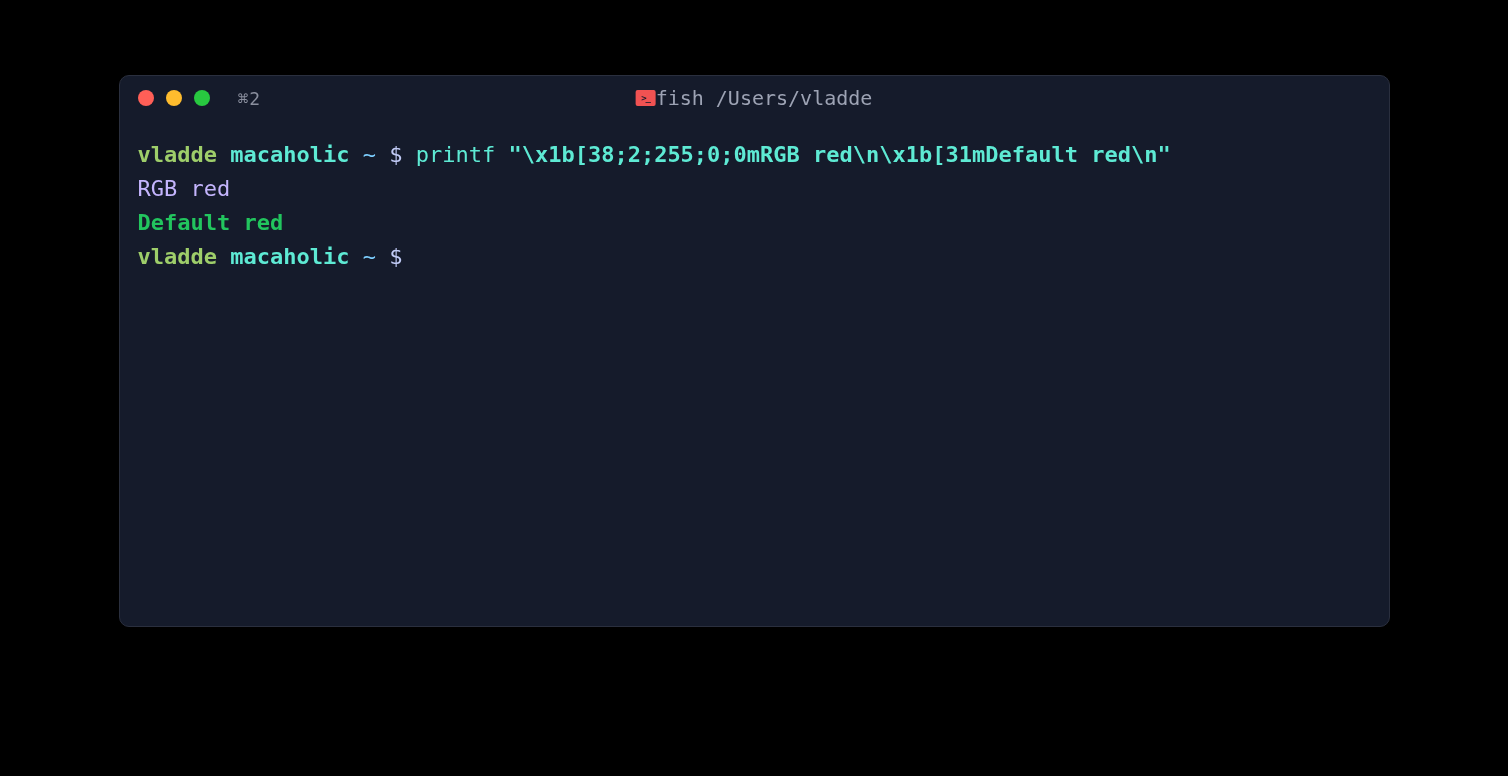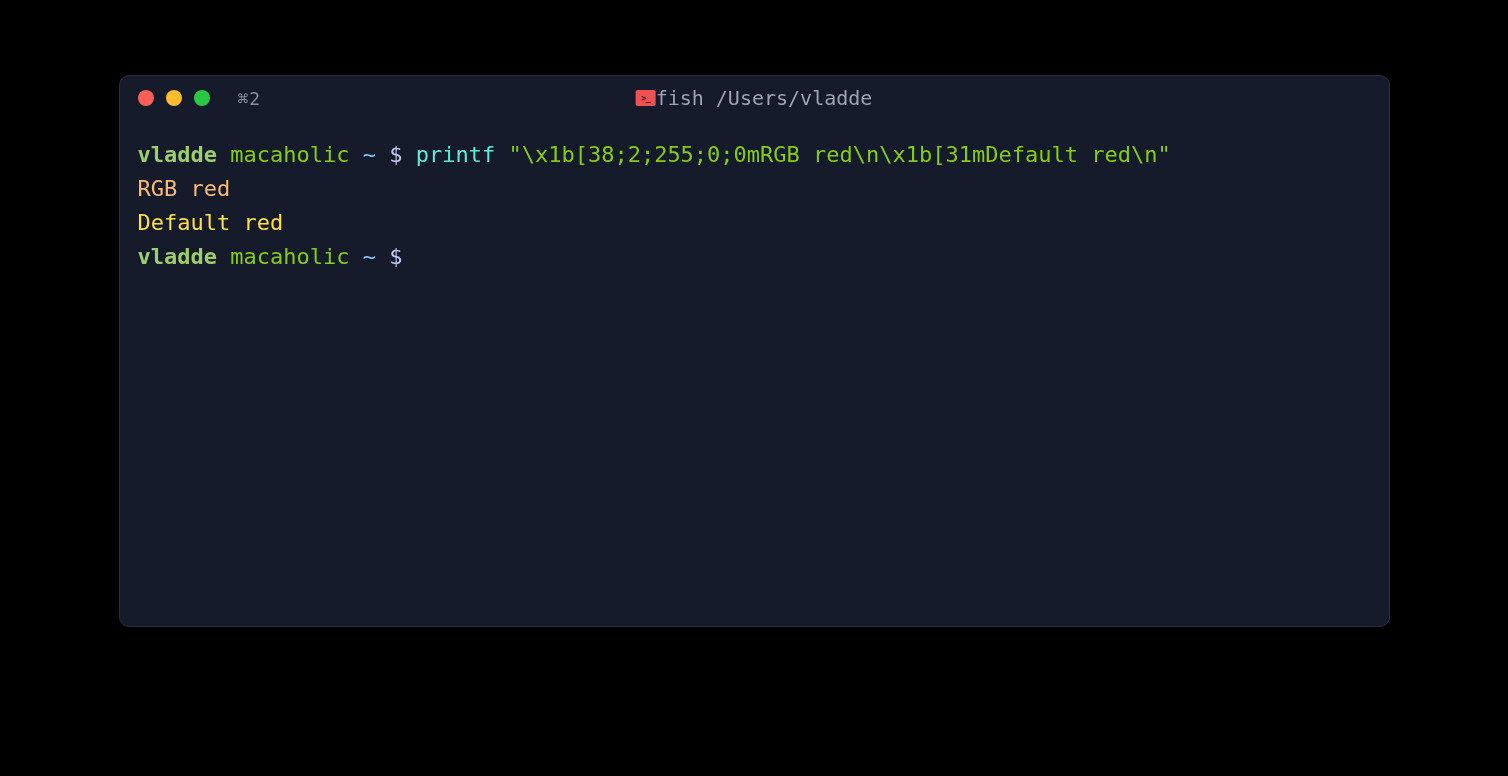--- a/index.html
+++ b/index.html
@@ -92,26 +92,26 @@
     
     .terminal-body {
       padding: 18px 18px;
       font-size: 22px;
       line-height: 1.55;
       font-family: 'Menlo', 'Monaco', 'Consolas', monospace;
       white-space: pre;
     }
     
     .c-green { color: #9ece6a; font-weight: bold; }
-    .c-yellow { color: #84cc16; }
+    .c-yellow { color: #5eead4; font-weight: bold; }
     .c-cyan { color: #7dcfff; }
     .c-white { color: #c0caf5; }
     .c-purple { color: #5eead4; }
-    .c-rgb-red { color: #fdba74; text-align: right; }
-    .c-default-red { color: #fde047; }
+    .c-rgb-red { color: #c4b5fd; text-align: right; }
+    .c-default-red { color: #22c55e; font-weight: bold; }
   </style>
 </head>
 <body>
 
 <div class="terminal-window">
   <div class="titlebar">
     <div class="traffic-lights">
       <div class="traffic-light red"></div>
       <div class="traffic-light yellow"></div>
       <div class="traffic-light green"></div>

